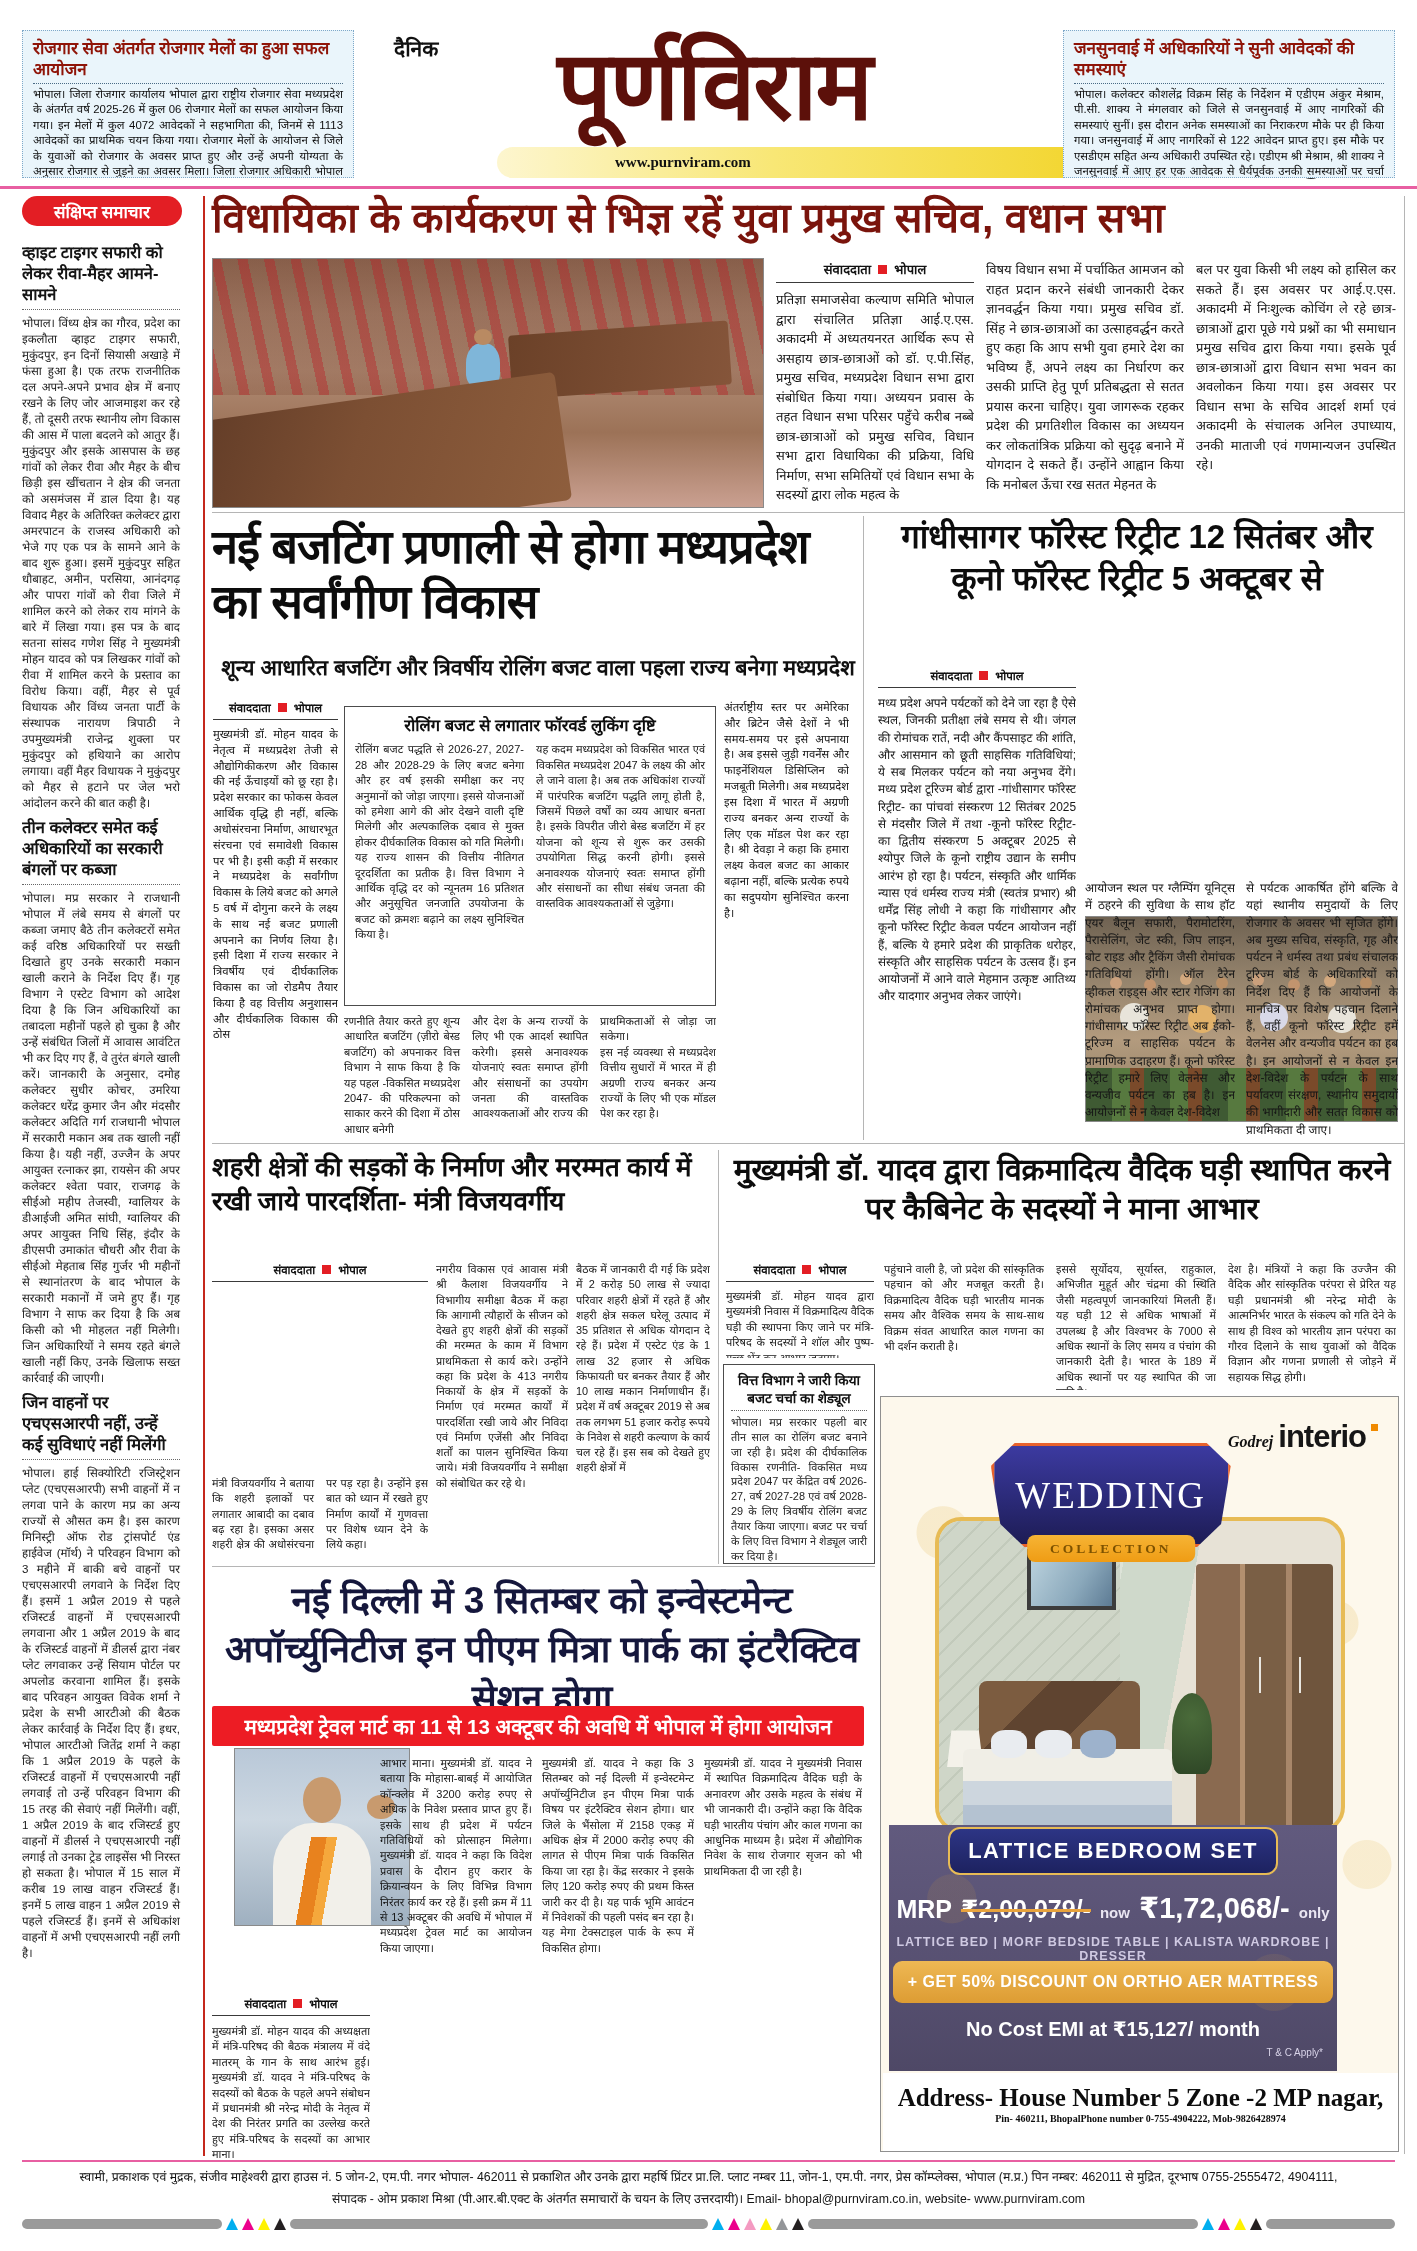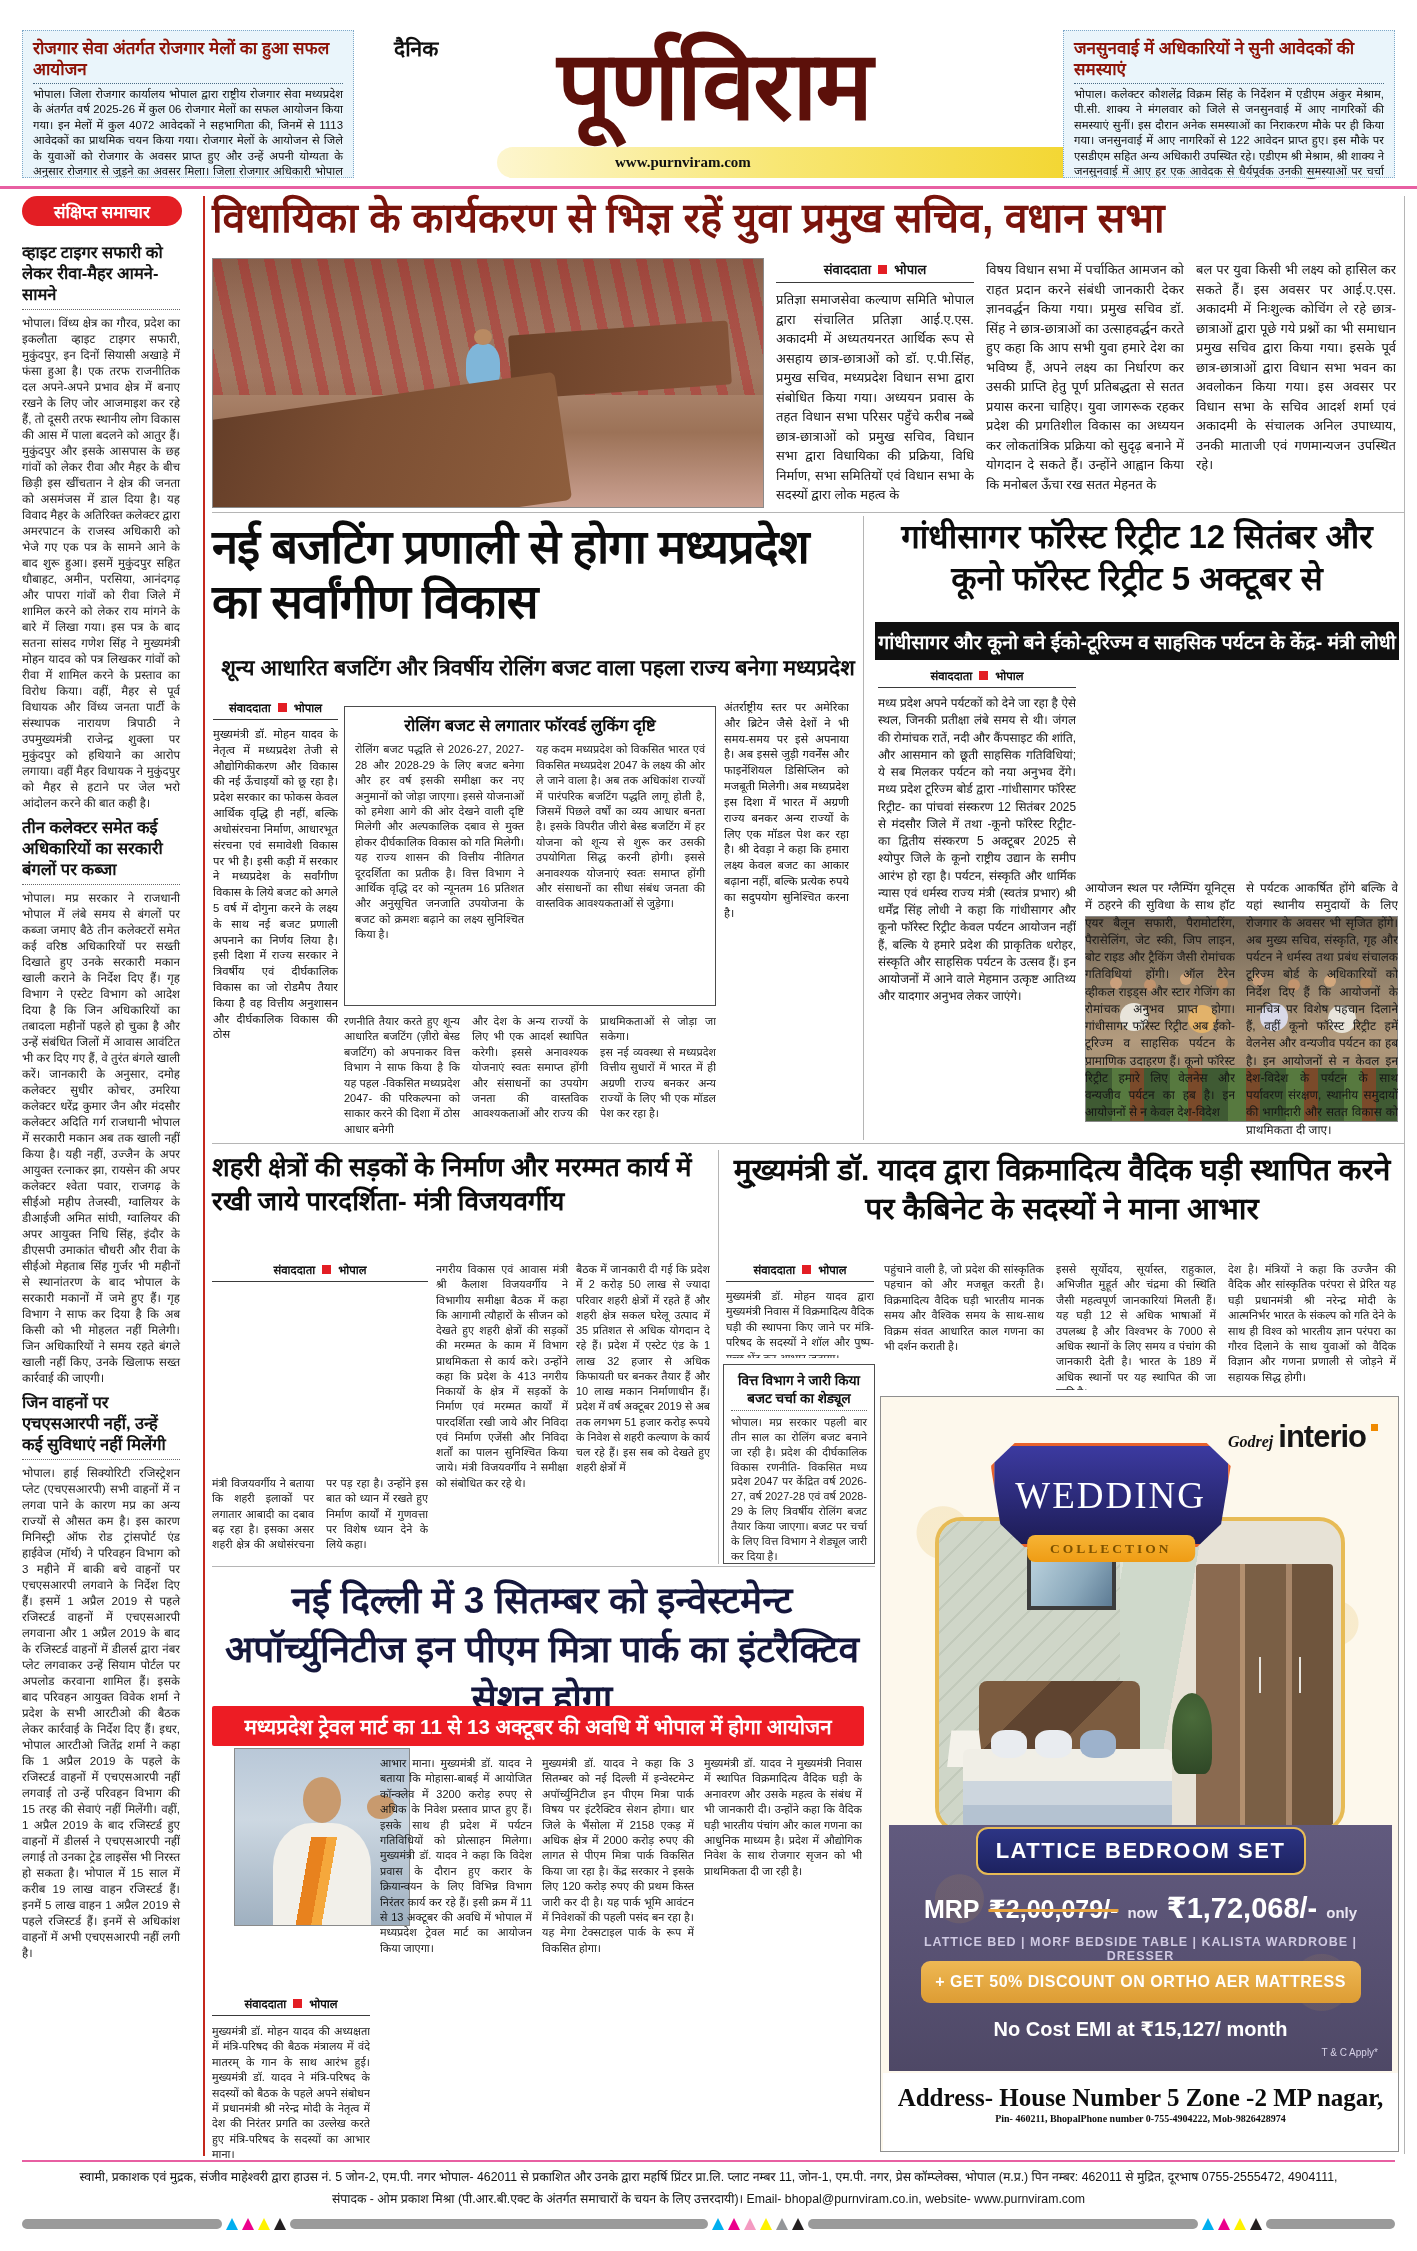--- a/index.html
+++ b/index.html
@@ -250,21 +250,20 @@
       <div class="story11 just" style="font-size:11px">और देश के अन्य राज्यों के लिए भी एक आदर्श स्थापित करेगी। इससे अनावश्यक योजनाएं स्वतः समाप्त होंगी और संसाधनों का उपयोग जनता की वास्तविक आवश्यकताओं और राज्य की प्राथमिकताओं से जोड़ा जा सकेगा।</div>
       <div class="story11 just" style="font-size:11px">इस नई व्यवस्था से मध्यप्रदेश वित्तीय सुधारों में भारत में ही अग्रणी राज्य बनकर अन्य राज्यों के लिए भी एक मॉडल पेश कर रहा है।</div>
     </div>
   </div>
 
   <div class="abs clip story11 just" style="left:724px;top:700px;width:125px;height:440px">अंतर्राष्ट्रीय स्तर पर अमेरिका और ब्रिटेन जैसे देशों ने भी समय-समय पर इसे अपनाया है। अब इससे जुड़ी गवर्नेंस और फाइनेंशियल डिसिप्लिन को मजबूती मिलेगी। अब मध्यप्रदेश इस दिशा में भारत में अग्रणी राज्य बनकर अन्य राज्यों के लिए एक मॉडल पेश कर रहा है। श्री देवड़ा ने कहा कि हमारा लक्ष्य केवल बजट का आकार बढ़ाना नहीं, बल्कि प्रत्येक रुपये का सदुपयोग सुनिश्चित करना है।</div>
 
   <div class="abs rule-gray" style="left:863px;top:516px;width:1px;height:624px"></div>
 
   <div class="abs hl-black" style="left:875px;top:516px;width:524px;font-size:33px;line-height:1.28;text-align:center">गांधीसागर फॉरेस्ट रिट्रीट 12 सितंबर और कूनो फॉरेस्ट रिट्रीट 5 अक्टूबर से</div>
-  <div class="abs blackstrip" style="left:875px;top:622px;width:524px;height:38px">गांधीसागर और कूनो बने ईको-टूरिज्म व साहसिक पर्यटन के केंद्र- मंत्री लोधी</div>
 
   <div class="abs photo ph-crowd" style="left:1085px;top:666px;width:313px;height:206px">
     <div class="heads"></div>
     <div class="pots"></div>
   </div>
 
   <div class="abs clip" style="left:878px;top:668px;width:198px;height:472px">
     <div class="byline small">
       <span>संवाददाता</span>
       <span class="sq"></span>
@@ -358,21 +357,21 @@
       <div class="handle2"></div>
       <div class="plant"></div>
       <div class="headboard"></div>
       <div class="lamp"></div>
       <div class="bed"></div>
       <div class="pil1"></div>
       <div class="pil2"></div>
       <div class="pil3"></div>
     </div>
 
-    <div class="abs purplepanel" style="left:8px;top:428px;width:503px;height:246px">
+    <div class="abs purplepanel" style="left:8px;top:428px;width:448px;height:246px">
       <div class="abs navybtn" style="left:50%;top:2px;transform:translateX(-50%);width:330px;height:48px">LATTICE BEDROOM SET</div>
       <div class="abs mrpline" style="left:0;top:66px;width:100%">
         <span>MRP</span>
         <span class="old">₹2,00,079/-</span>
         <span class="lite">now</span>
         <span class="new">₹1,72,068/-</span>
         <span class="lite">only</span>
       </div>
       <div class="abs featline" style="left:0;top:110px;width:100%">LATTICE BED | MORF BEDSIDE TABLE | KALISTA WARDROBE | DRESSER</div>
       <div class="abs goldpill" style="left:50%;top:136px;transform:translateX(-50%);width:440px;height:42px">+ GET 50% DISCOUNT ON ORTHO AER MATTRESS</div>

